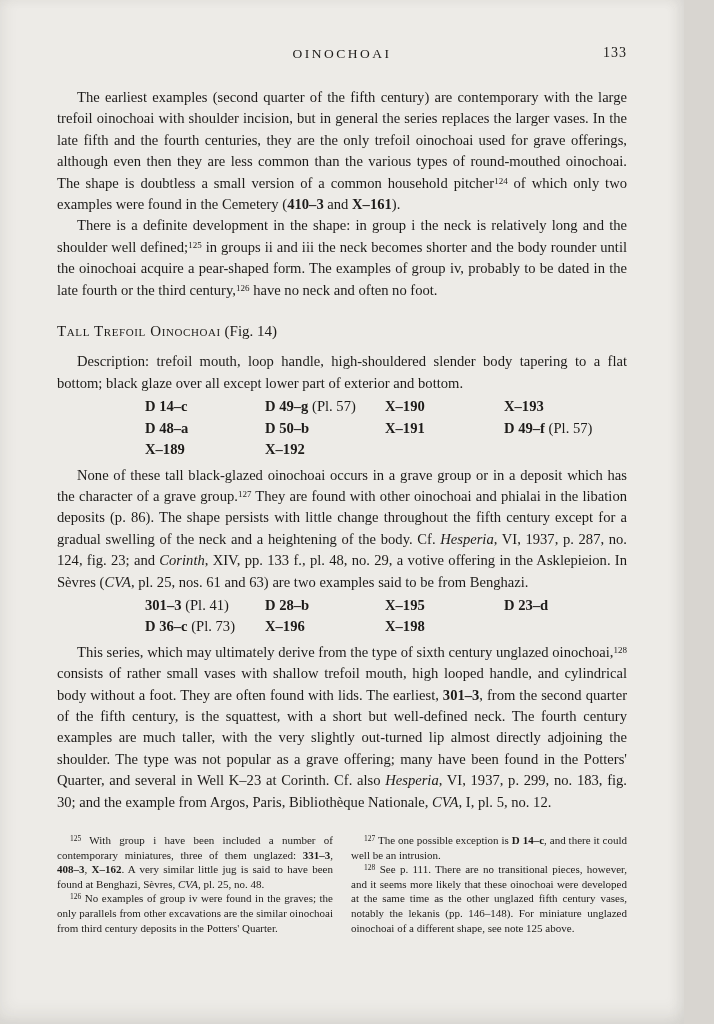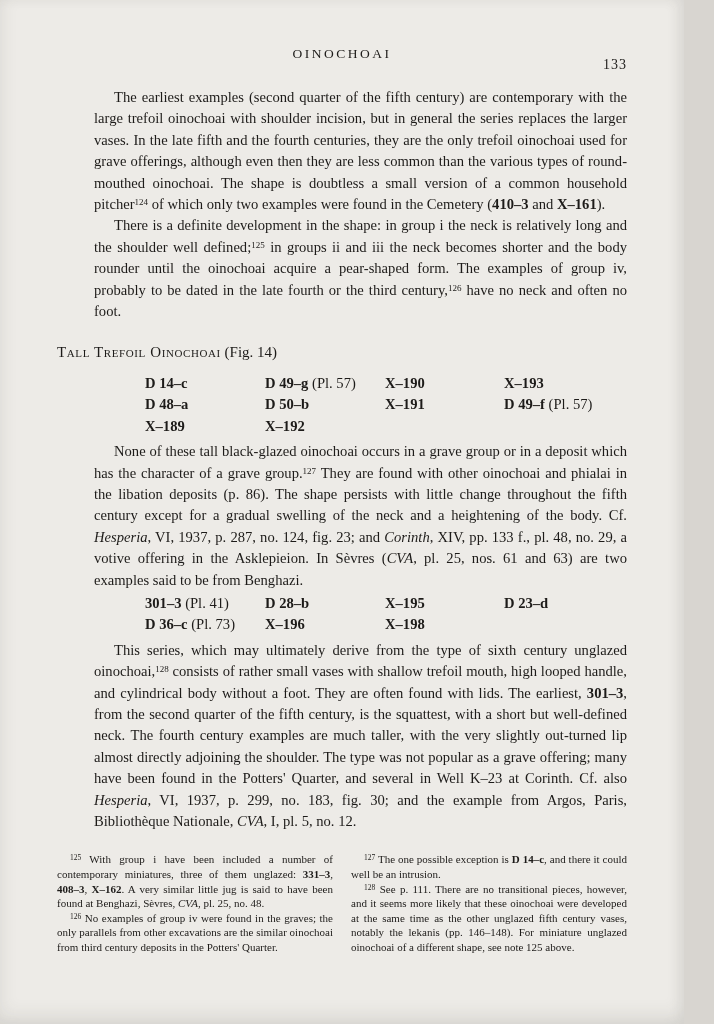--- a/index.html
+++ b/index.html
@@ -16,23 +16,23 @@
     box-shadow: inset 0 -8px 18px rgba(60,55,50,0.10), inset -6px 0 12px rgba(60,55,50,0.05);
     padding: 44px 57px 0 57px;
     color: #1d1b19;
     font-size: 14.6px;
     line-height: 21.4px;
     text-align: justify;
     overflow: hidden;
   }
   .header { position: relative; text-align: center; margin-bottom: 24px; line-height: 18px; }
   .running-head { font-size: 13.5px; letter-spacing: 2.5px; }
-  .page-number { position: absolute; right: 0; top: 12px; font-size: 14px; letter-spacing: 1px; }
+  .page-number { position: absolute; right: 0; top: 0; font-size: 14px; letter-spacing: 1px; }
   p { margin: 0; }
-  .indent { text-indent: 20px; margin-left: 37px; }
+  .indent { text-indent: 20px; }
   .section-heading { margin: 20px 0 9px 0; font-size: 15px; font-weight: normal; text-align: left; }
   .sc { font-variant-caps: small-caps; letter-spacing: 0.6px; }
   .b { font-weight: bold; }
   .i { font-style: italic; }
   sup { font-size: 9px; line-height: 0; position: relative; top: -4px; vertical-align: baseline; }
   .cat-table {
     display: grid;
     grid-template-columns: 120px 120px 119px 1fr;
     margin: 2px 0 4px 88px;
     text-align: left;
@@ -51,20 +51,21 @@
   <div class="header">
     <span class="running-head">OINOCHOAI</span>
     <span class="page-number">133</span>
   </div>
 
   <p class="indent"><span>The earliest examples (second quarter of the fifth century) are contemporary with the large trefoil oinochoai with shoulder incision, but in general the series replaces the larger vases. In the late fifth and the fourth centuries, they are the only trefoil oinochoai used for grave offerings, although even then they are less common than the various types of round-mouthed oinochoai. The shape is doubtless a small version of a common household pitcher</span><sup>124</sup><span> of which only two examples were found in the Cemetery (</span><span class="b">410–3</span><span> and </span><span class="b">X–161</span><span>).</span></p>
   <p class="indent"><span>There is a definite development in the shape: in group i the neck is relatively long and the shoulder well defined;</span><sup>125</sup><span> in groups ii and iii the neck becomes shorter and the body rounder until the oinochoai acquire a pear-shaped form. The examples of group iv, probably to be dated in the late fourth or the third century,</span><sup>126</sup><span> have no neck and often no foot.</span></p>
 
   <p class="section-heading"><span class="sc">Tall Trefoil Oinochoai</span><span> (Fig. 14)</span></p>
 
+  <p class="indent"><span>Description: trefoil mouth, loop handle, high-shouldered slender body tapering to a flat bottom; black glaze over all except lower part of exterior and bottom.</span></p>
 
   <div class="cat-table">
     <span class="cat-cell"><span class="b">D 14–c</span></span>
     <span class="cat-cell"><span class="b">D 49–g</span><span> (Pl. 57)</span></span>
     <span class="cat-cell"><span class="b">X–190</span></span>
     <span class="cat-cell"><span class="b">X–193</span></span>
     <span class="cat-cell"><span class="b">D 48–a</span></span>
     <span class="cat-cell"><span class="b">D 50–b</span></span>
     <span class="cat-cell"><span class="b">X–191</span></span>
     <span class="cat-cell"><span class="b">D 49–f</span><span> (Pl. 57)</span></span>

